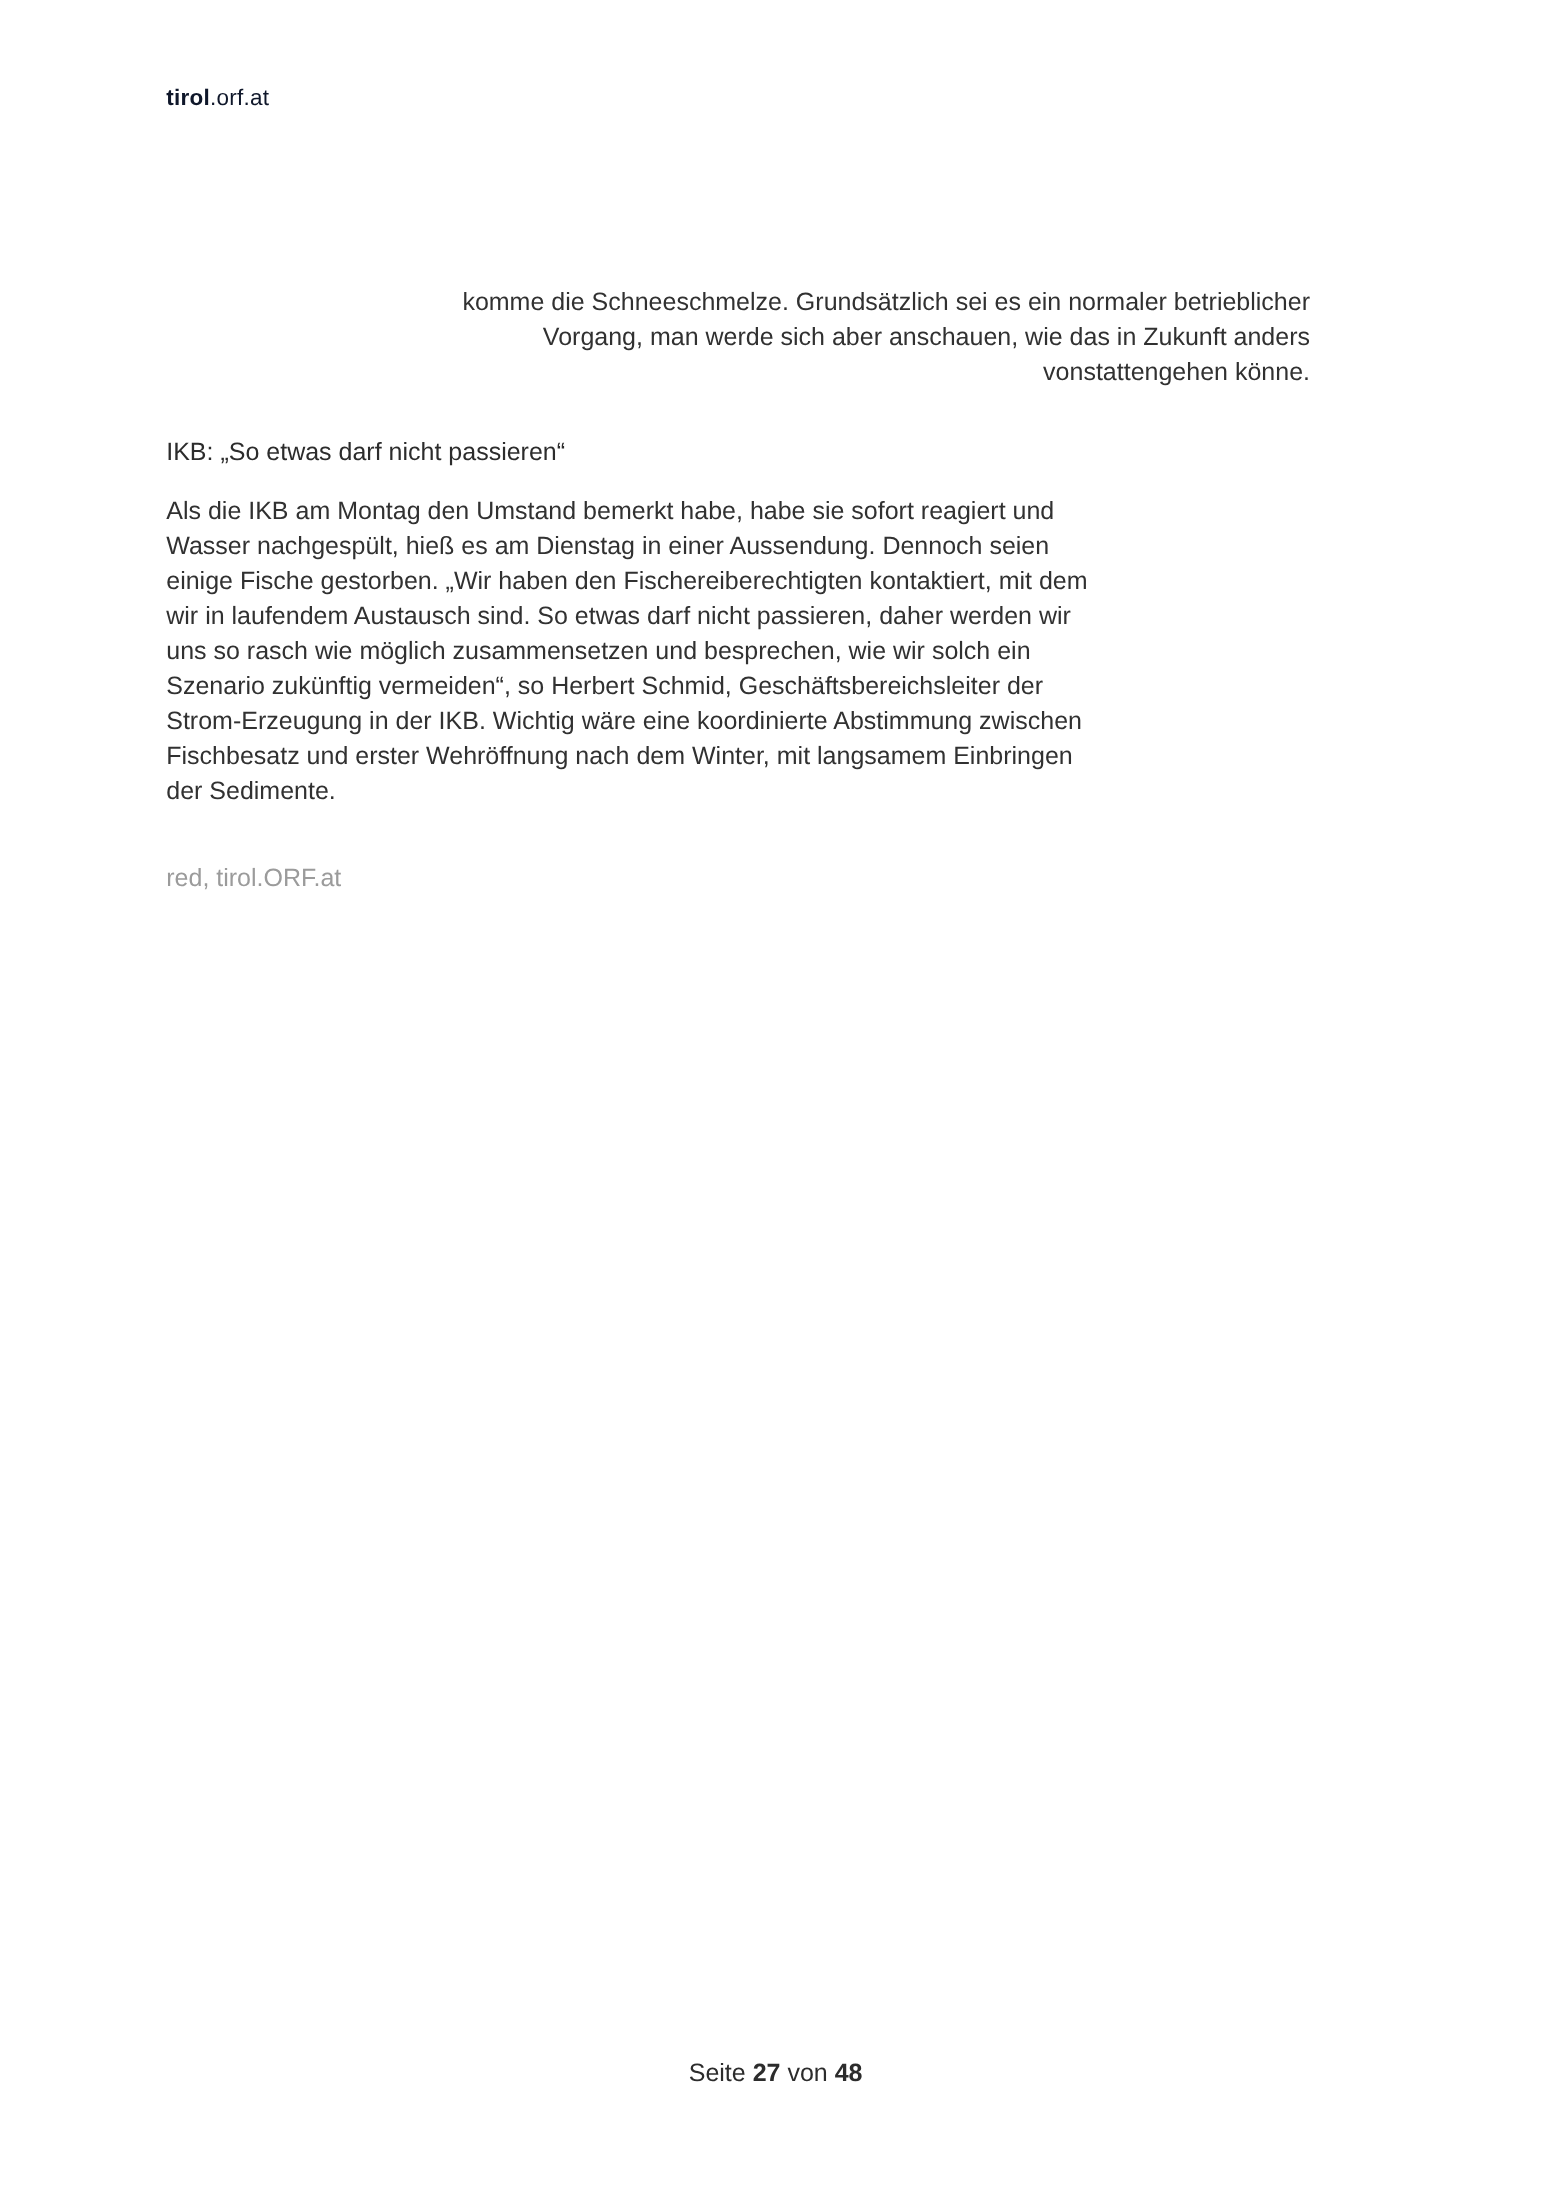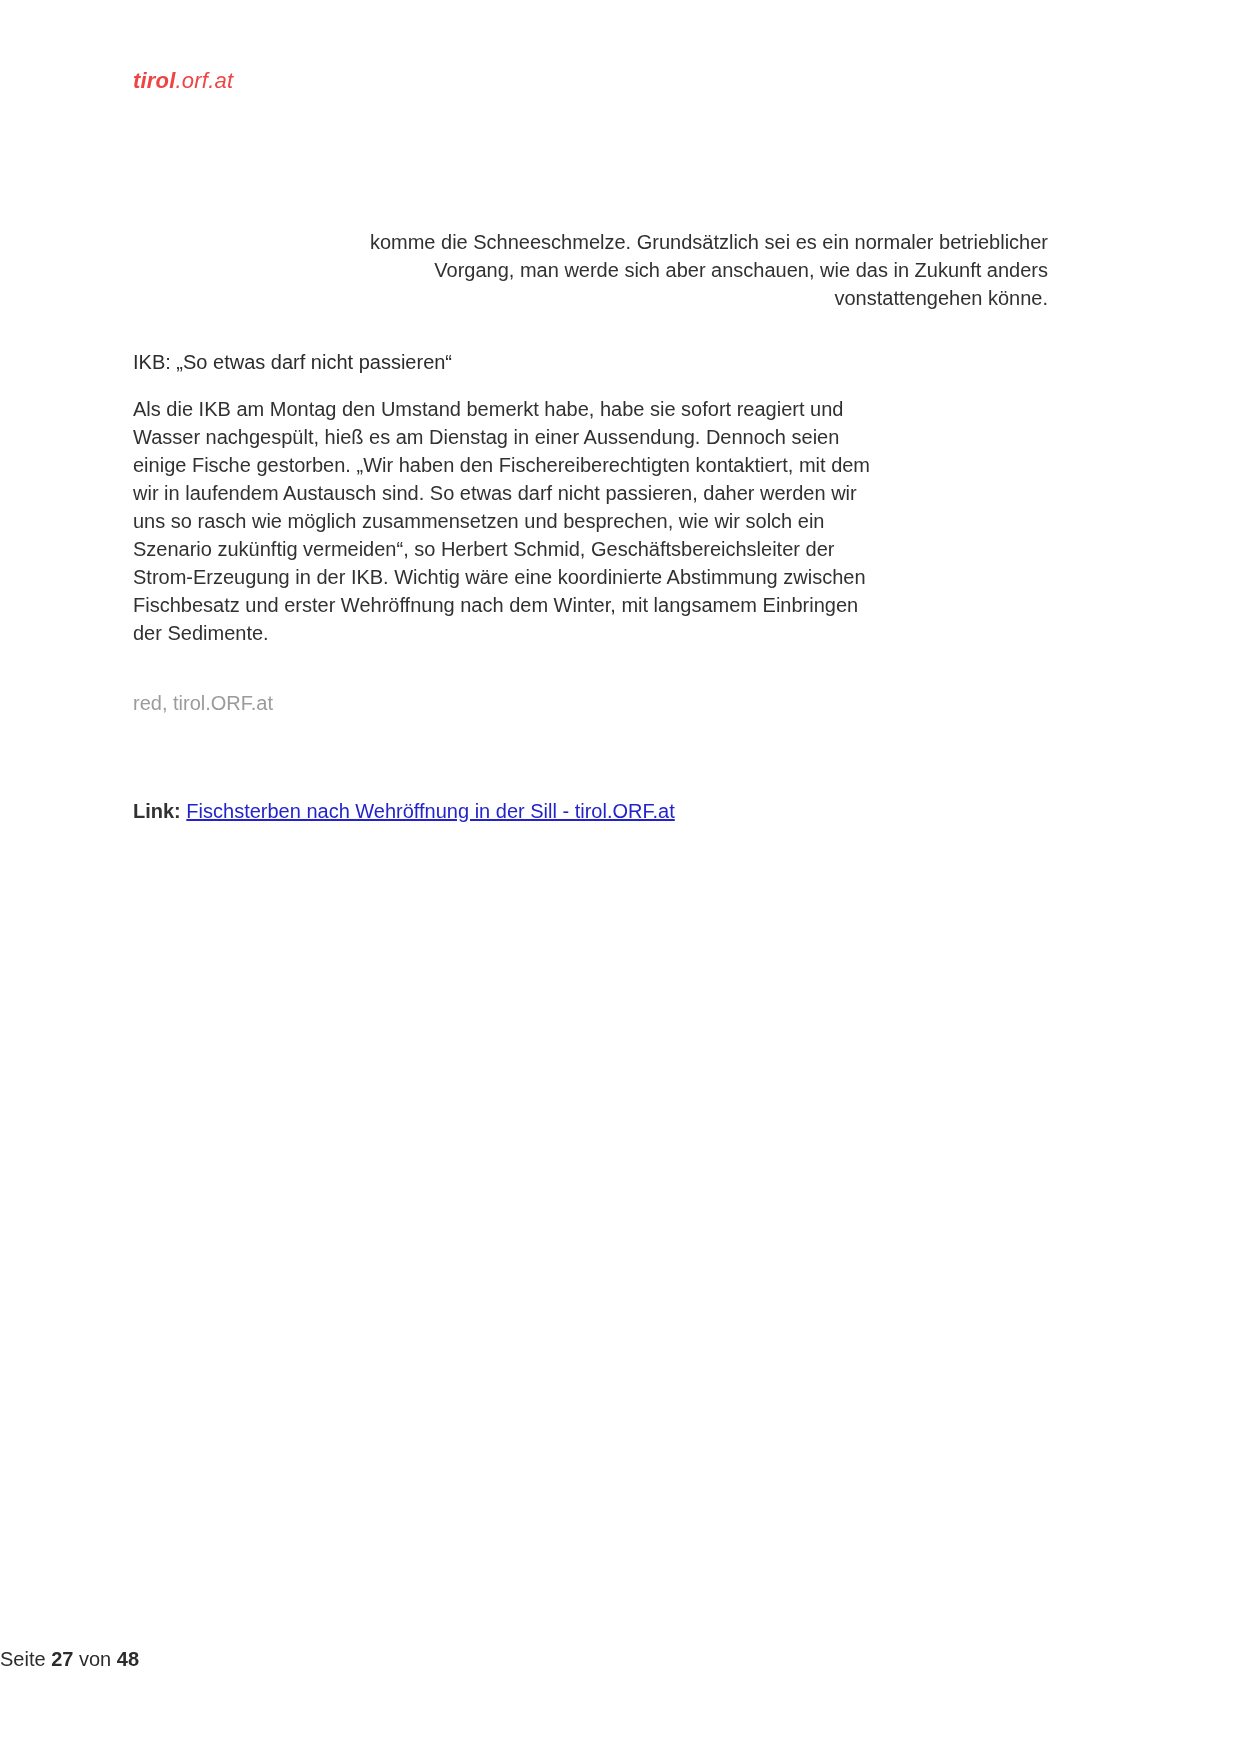--- a/index.html
+++ b/index.html
@@ -13,24 +13,23 @@
     height: 1754px;
     background: #ffffff;
     font-family: "Liberation Sans", "DejaVu Sans", sans-serif;
     color: #313131;
     overflow: hidden;
   }
   .header {
     position: absolute;
     left: 133px;
     top: 68px;
-    font-size: 22px;
+    font-size: 18px;
     letter-spacing: 0.2px;
-    color: #ef4444;
-    font-style: italic;
+    color: #0f172a;
   }
   .b { font-weight: bold; }
   .content {
     position: absolute;
     left: 133px;
     top: 228px;
     width: 915px;
     font-size: 20px;
     line-height: 28px;
   }
@@ -51,20 +50,21 @@
   .article-link {
     color: #2323cc;
     text-decoration: underline;
     cursor: pointer;
   }
   .footer {
     position: absolute;
     left: 0;
     top: 1648px;
     width: 1241px;
+    text-align: center;
     font-size: 20px;
     color: #2c2c2c;
   }
 </style>
 </head>
 <body>
 
 <div class="page">
 
   <div class="header"><span class="b">tirol</span><span>.orf.at</span></div>
@@ -82,24 +82,20 @@
 einige Fische gestorben. „Wir haben den Fischereiberechtigten kontaktiert, mit dem
 wir in laufendem Austausch sind. So etwas darf nicht passieren, daher werden wir
 uns so rasch wie möglich zusammensetzen und besprechen, wie wir solch ein
 Szenario zukünftig vermeiden“, so Herbert Schmid, Geschäftsbereichsleiter der
 Strom-Erzeugung in der IKB. Wichtig wäre eine koordinierte Abstimmung zwischen
 Fischbesatz und erster Wehröffnung nach dem Winter, mit langsamem Einbringen
 der Sedimente.</p>
 
     <p class="byline">red, tirol.ORF.at</p>
 
-    <p class="link-row">
-      <span class="b">Link:</span>
-      <a class="article-link">Fischsterben nach Wehröffnung in der Sill - tirol.ORF.at</a>
-    </p>
 
   </div>
 
   <div class="footer">
     <span>Seite</span>
     <span class="b">27</span>
     <span>von</span>
     <span class="b">48</span>
   </div>
 

